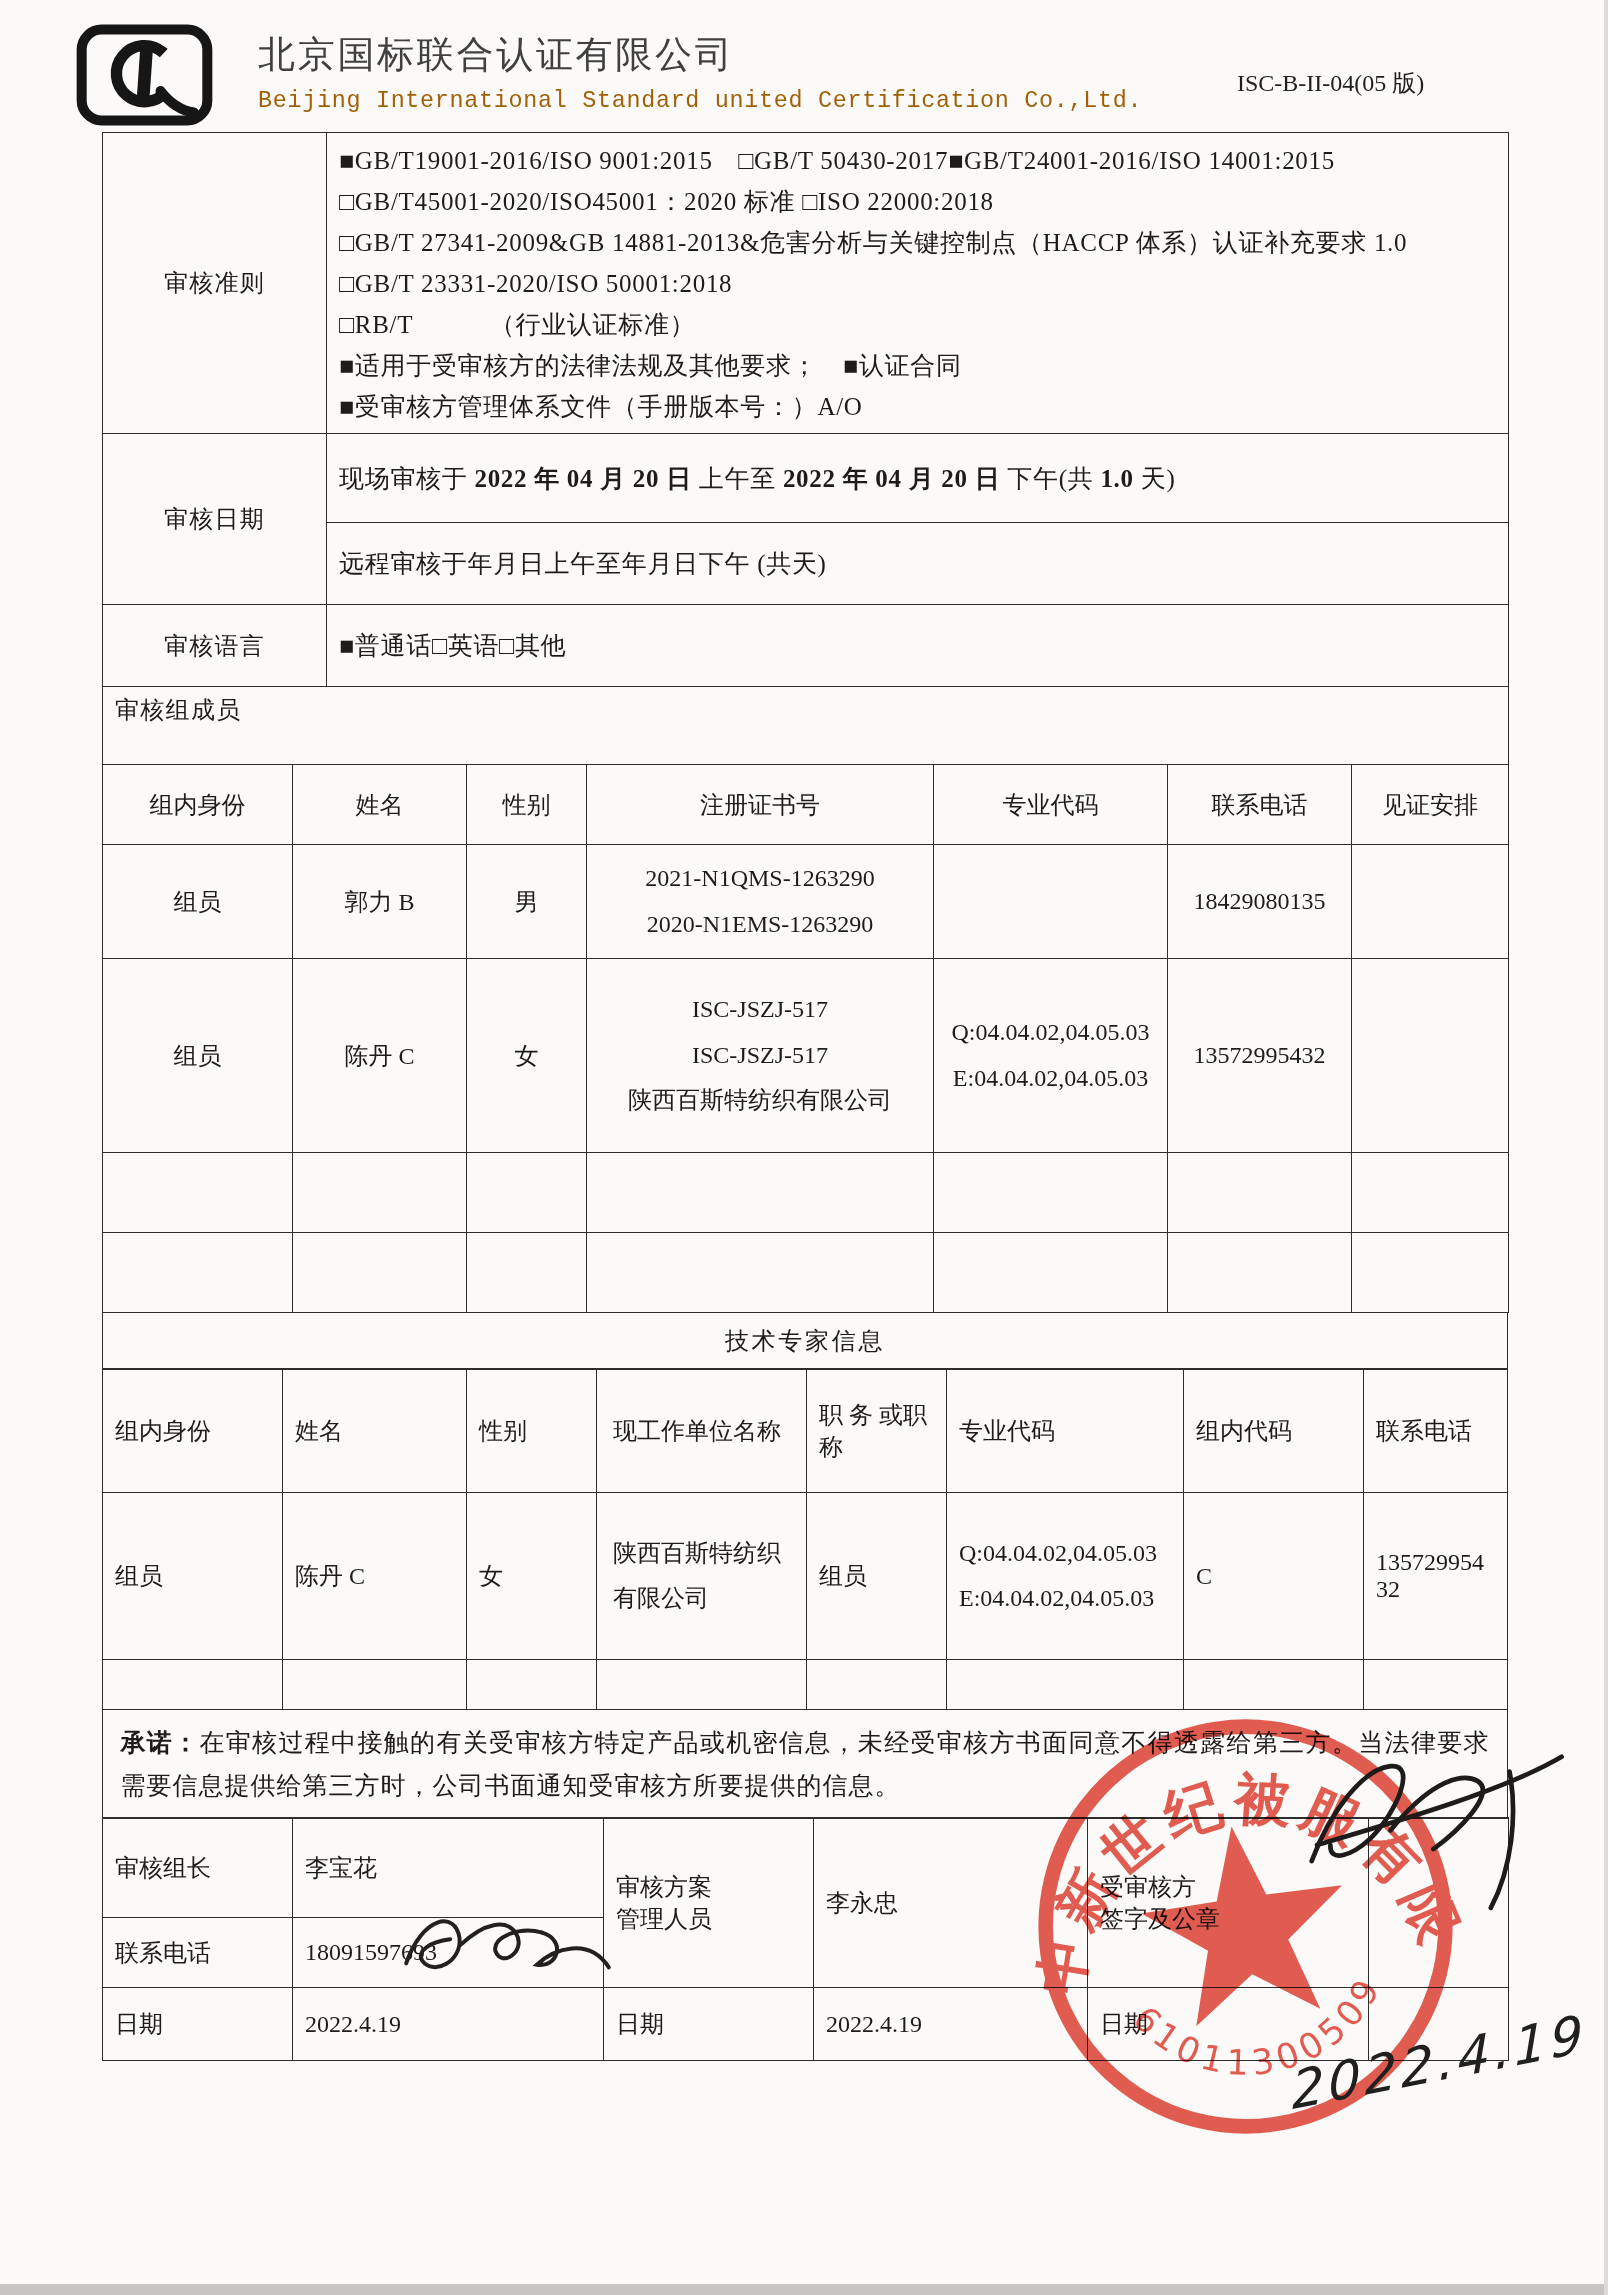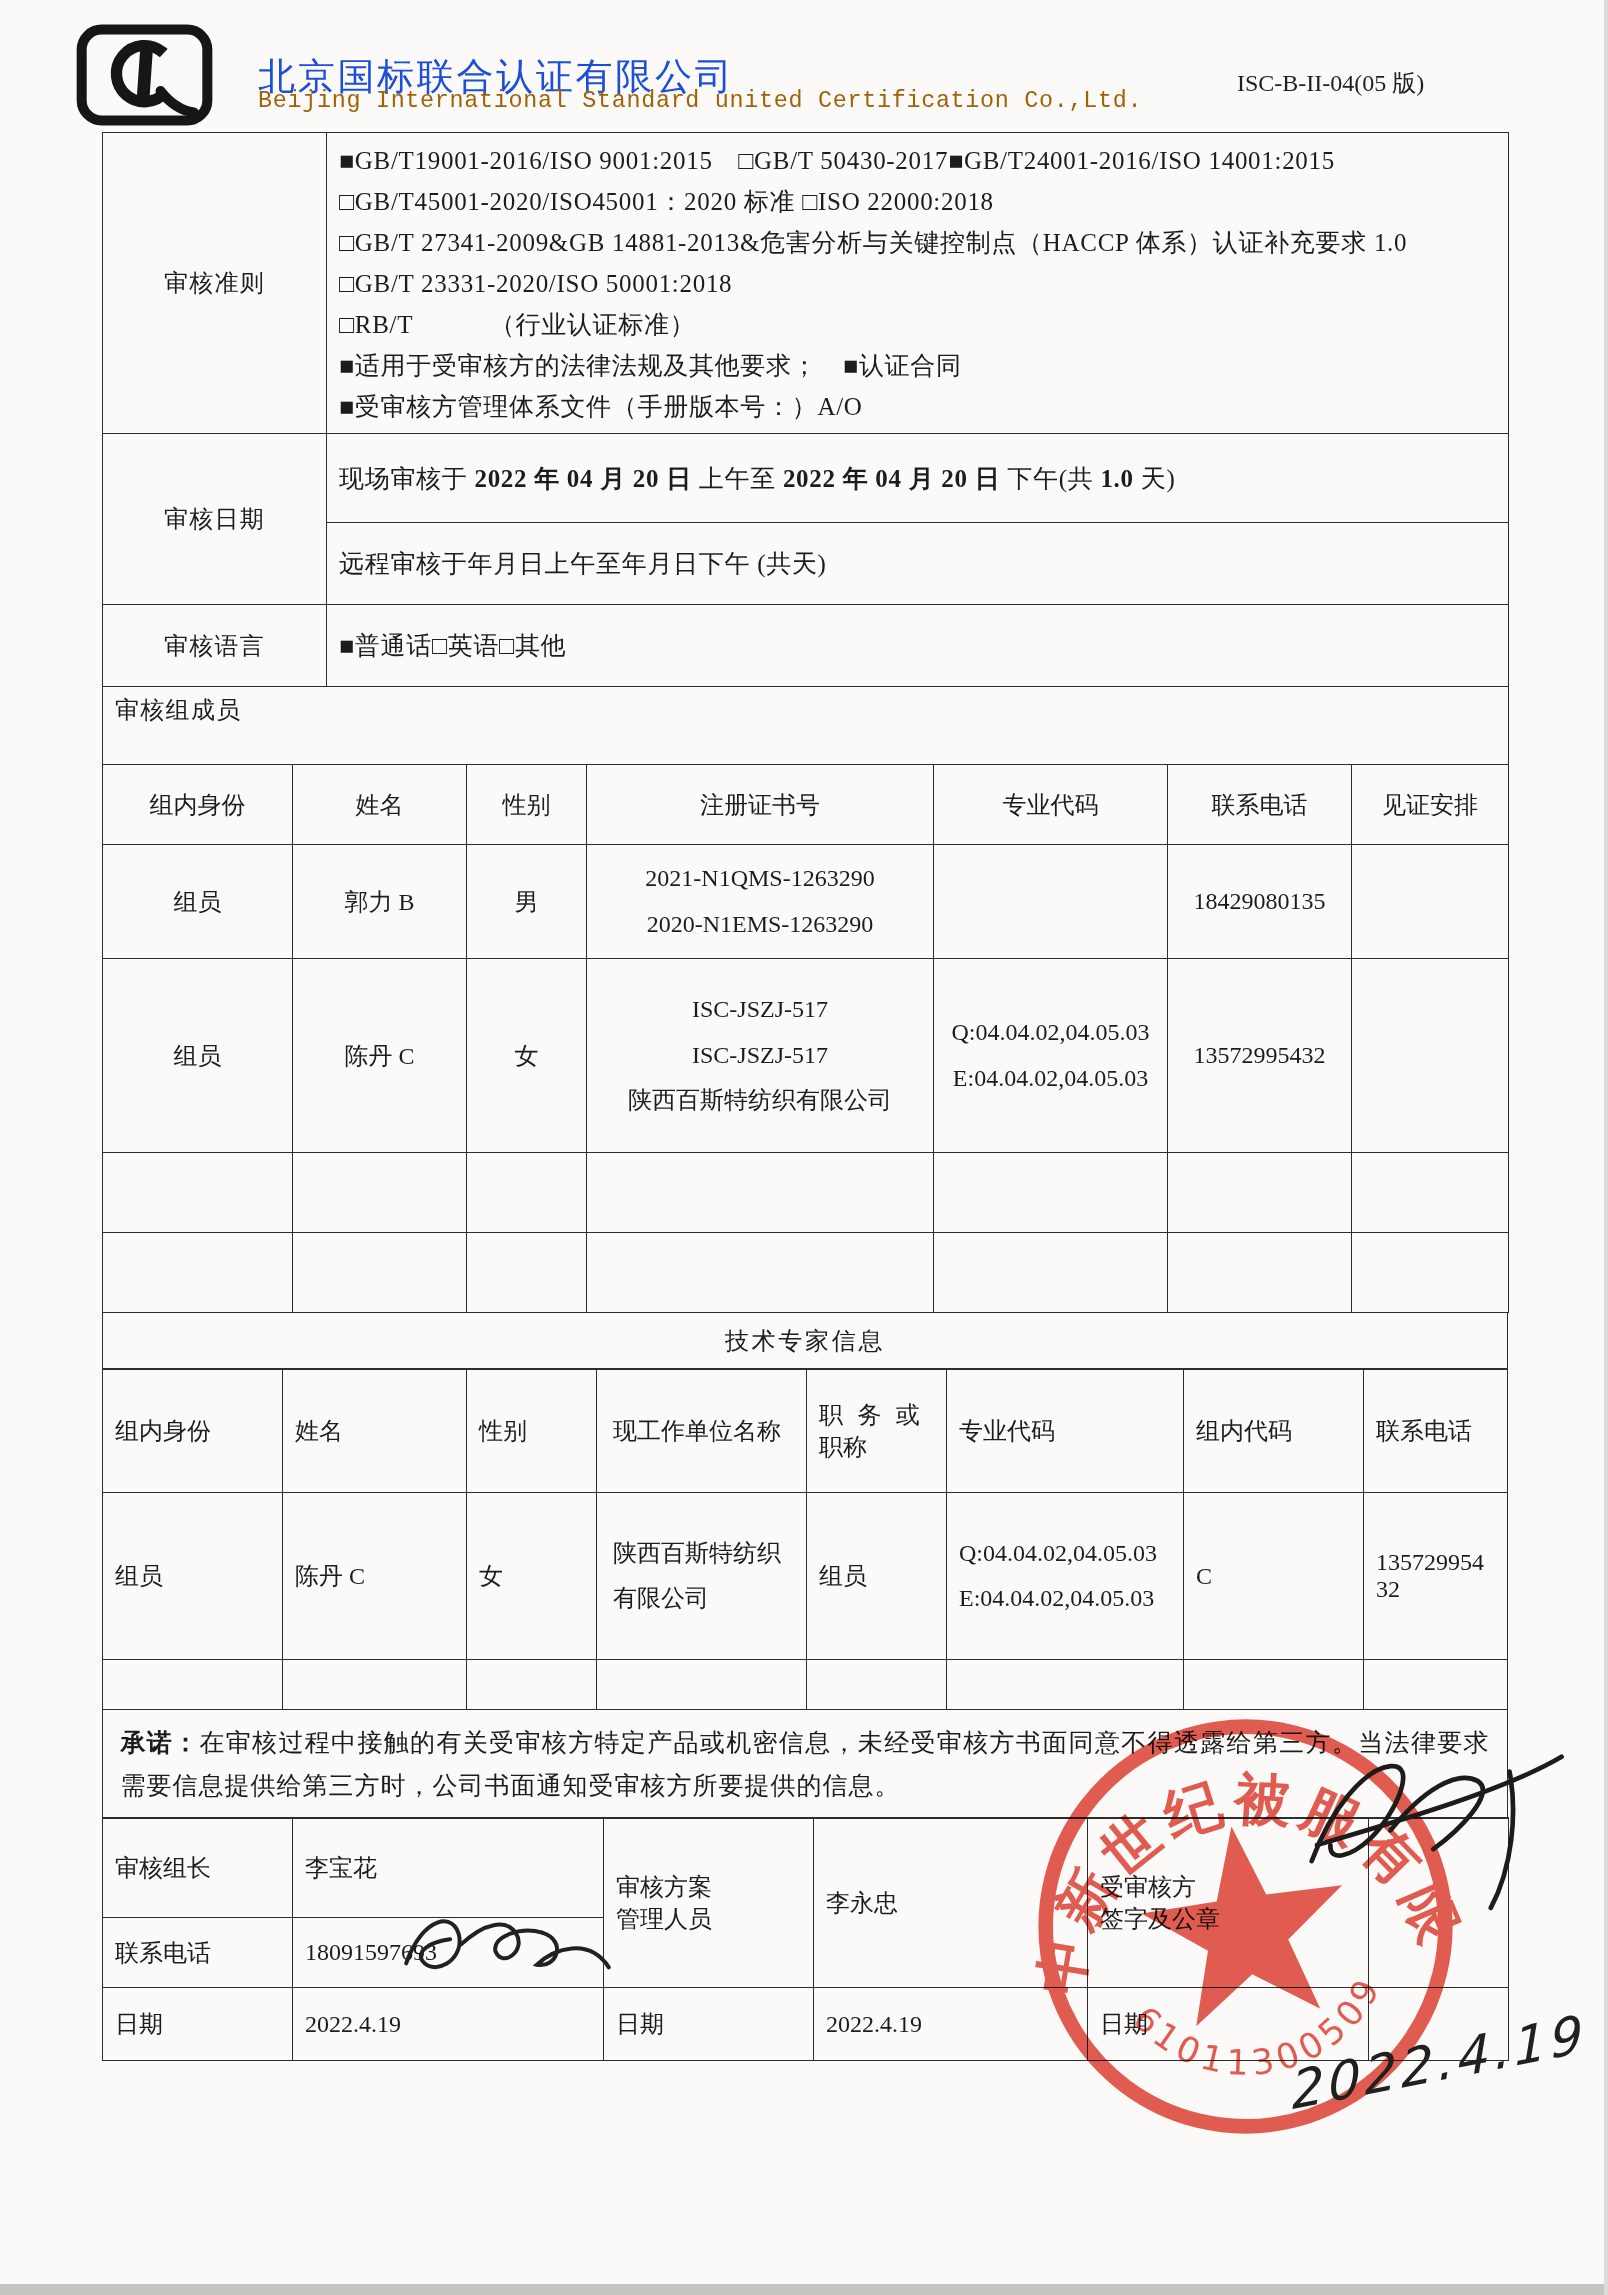--- a/index.html
+++ b/index.html
@@ -9,21 +9,21 @@
     background:#fbfaf8;
     font-family:"Liberation Serif","DejaVu Serif",serif;
     color:#1c1c1c;
     overflow:hidden;
   }
   .scan-edge-bottom{position:absolute;left:0;bottom:0;width:100%;height:10.7px;background:#c6c5c2;}
   .scan-edge-right{position:absolute;top:0;right:0;width:4.7px;height:100%;background:#dcdbd8;}
 
   
   .hdr-logo{position:absolute;left:75px;top:24px;width:139px;height:102px;}
-  .hdr-company-cn{position:absolute;left:258px;top:52px;font-size:37px;letter-spacing:2.7px;color:#1d4ed8;}
+  .hdr-company-cn{position:absolute;left:258px;top:30px;font-size:37px;letter-spacing:2.7px;color:#404040;}
   .hdr-company-en{position:absolute;left:258px;top:88px;font-size:23.4px;letter-spacing:0.7px;color:#a16207;font-family:"Liberation Mono","DejaVu Sans Mono",monospace;}
   .hdr-docno{position:absolute;left:1237px;top:67px;font-size:24px;color:#1f1f1f;}
 
   
   .stack{position:absolute;left:102px;top:132px;width:1406px;}
   table.doc{border-collapse:collapse;table-layout:fixed;width:1406px;}
   table.doc + table.doc{margin-top:-1.3px;}
   table.doc td{border:1.3px solid #2e2d2b;vertical-align:middle;box-sizing:border-box;
     font-size:24px;color:#1d1c1a;padding:6.7px 12px;overflow:hidden;}
   td.lbl{text-align:center;font-size:26px;letter-spacing:1.3px;}
@@ -31,21 +31,21 @@
   td.brk{word-break:break-all;}
   .pre{white-space:pre-line;}
   .crit-line{font-size:25px;line-height:41px;letter-spacing:0.7px;}
   .date-line{font-size:25px;letter-spacing:0.7px;}
   .lang-line{font-size:25px;letter-spacing:0.7px;}
   .section-cell{font-size:27px;letter-spacing:1.3px;font-family:Liberation Serif, serif;}
   .tech-title{text-align:center;font-size:28px;letter-spacing:2.7px;}
   .commit{font-size:25px;line-height:43px;letter-spacing:1px;text-align:justify;}
   .cert-line{line-height:1.9;}
   .code-cell{line-height:1.9;}
-  td.hd{text-align:center;font-size:25px;font-family:Liberation Mono, monospace;}
+  td.hd{text-align:center;font-size:25px;}
 
   
   .overlay{position:absolute;pointer-events:none;}
   .stamp{left:1021px;top:1702px;width:449px;height:449px;opacity:.88;mix-blend-mode:multiply;transform:rotate(-8deg);}
   .sig-leader{left:394px;top:1902px;width:227px;height:100px;}
   .sig-auditee{left:1289px;top:1730px;width:294px;height:214px;}
   .hand-date{
     left:1289px;top:2030px;width:321px;
     font-family:"DejaVu Sans",sans-serif;font-style:italic;
     font-size:52px;color:#20201e;transform:rotate(-11deg) skewX(-10deg);

